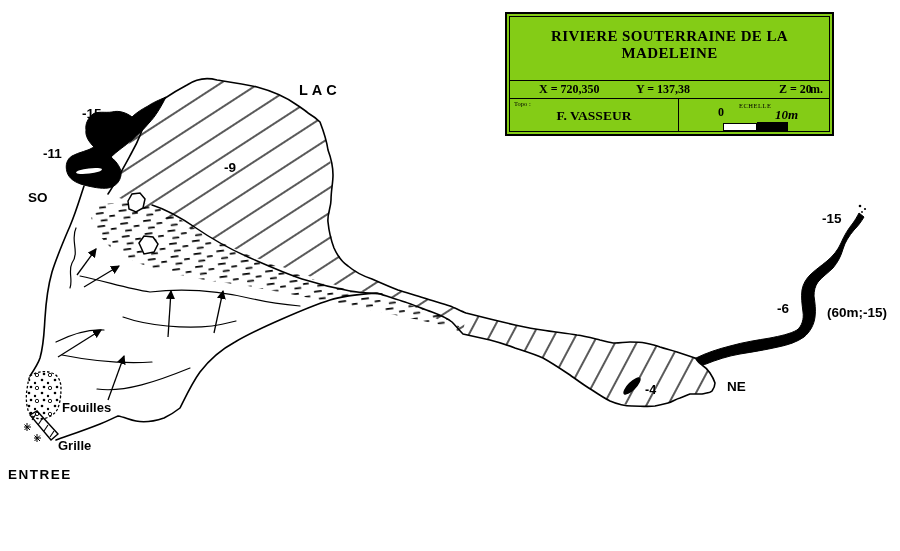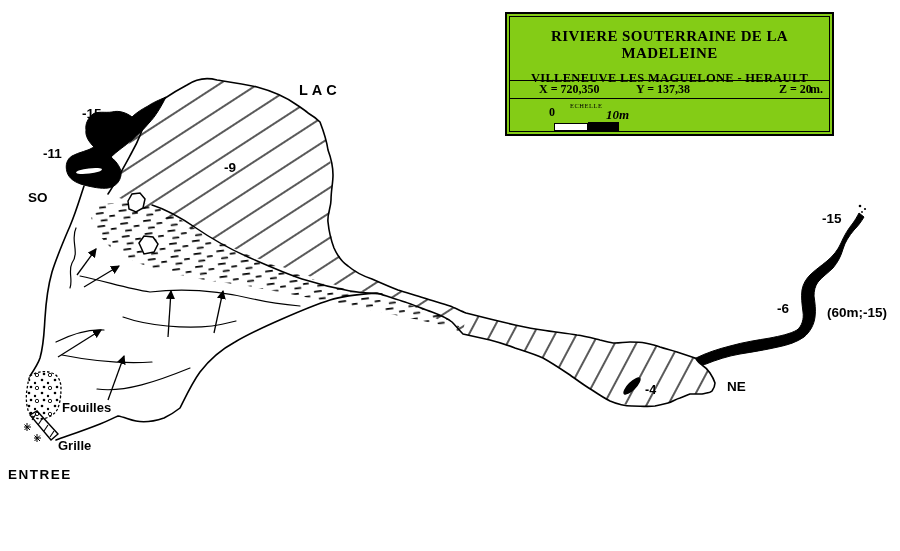--- a/index.html
+++ b/index.html
@@ -171,29 +171,32 @@
     <text x="645" y="394" font-size="12.5">-4</text>
     <text x="62" y="412" font-size="13">Fouilles</text>
     <text x="58" y="450" font-size="13">Grille</text>
     <text x="8" y="479" font-size="13.5" letter-spacing="1.5">ENTREE</text>
   </svg>
 
   <div class="tb-outer">
     <div class="tb-inner">
       <div class="tb-titlecell">
         <div class="tb-title">RIVIERE SOUTERRAINE DE LA MADELEINE</div>
-        <div class="tb-subtitle">VILLENEUVE LES MAGUELONE - HERAULT</div>
       </div>
       <div class="tb-coords">
         <span class="tb-x">X = 720,350</span>
         <span class="tb-y">Y =  137,38</span>
         <span class="tb-z">Z = 20</span>
         <span class="tb-m">m.</span>
       </div>
       <div class="tb-bottom">
+        <div class="tb-topo">
+          <span class="tb-topo-label">Topo :</span>
+          <span class="tb-topo-value">F. VASSEUR</span>
+        </div>
         <div class="tb-scale">
           <span class="tb-echelle">ECHELLE</span>
           <span class="tb-zero">0</span>
           <span class="tb-tenm">10m</span>
           <span class="tb-bar">
             <span class="tb-bar-white"></span>
             <span class="tb-bar-black"></span>
           </span>
         </div>
       </div>

